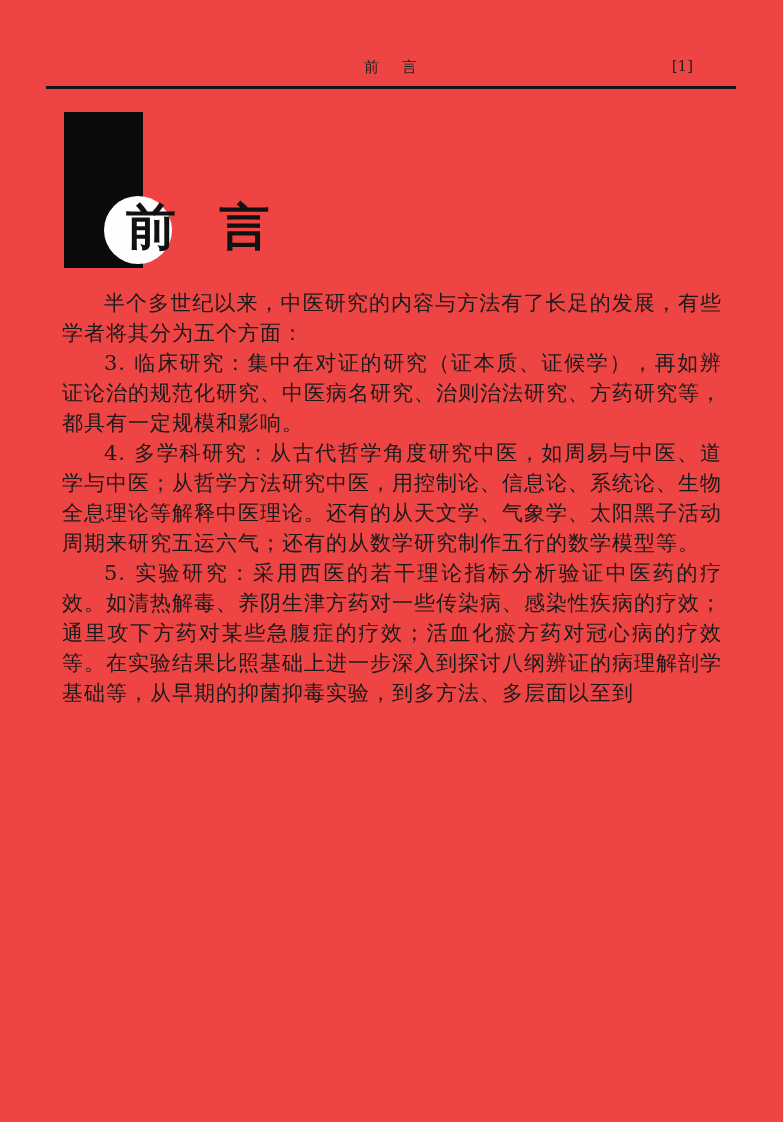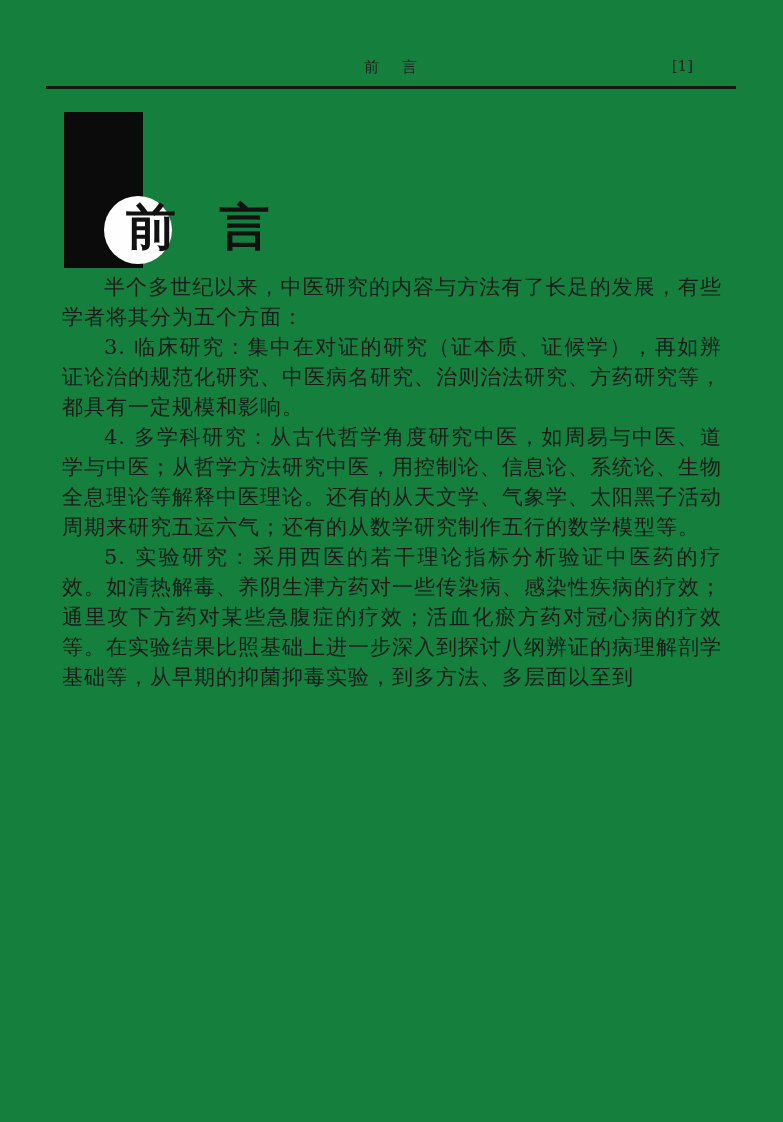--- a/index.html
+++ b/index.html
@@ -5,21 +5,21 @@
   html, body {
     margin: 0;
     padding: 0;
     background: #e8e8e8;
   }
   .page {
     position: relative;
     width: 783px;
     height: 1122px;
     margin: 0 auto;
-    background: #15803d;
+    background: #ef4444;
     color: #1a1a1a;
     font-family: "DejaVu Serif", "Liberation Serif", serif;
     overflow: hidden;
   }
   
   .running-head-title {
     position: absolute;
     top: 58px;
     left: 0;
     width: 100%;
@@ -72,21 +72,21 @@
     font-weight: bold;
     letter-spacing: 0;
     word-spacing: 26px;
     color: #111;
     white-space: nowrap;
   }
   
   .body-text {
     position: absolute;
     left: 62px;
-    top: 272px;
+    top: 288px;
     width: 660px;
     font-size: 21px;
     line-height: 30px;
     letter-spacing: 1px;
     text-align: justify;
   }
   .body-text p {
     margin: 0;
     text-indent: 2em;
   }

